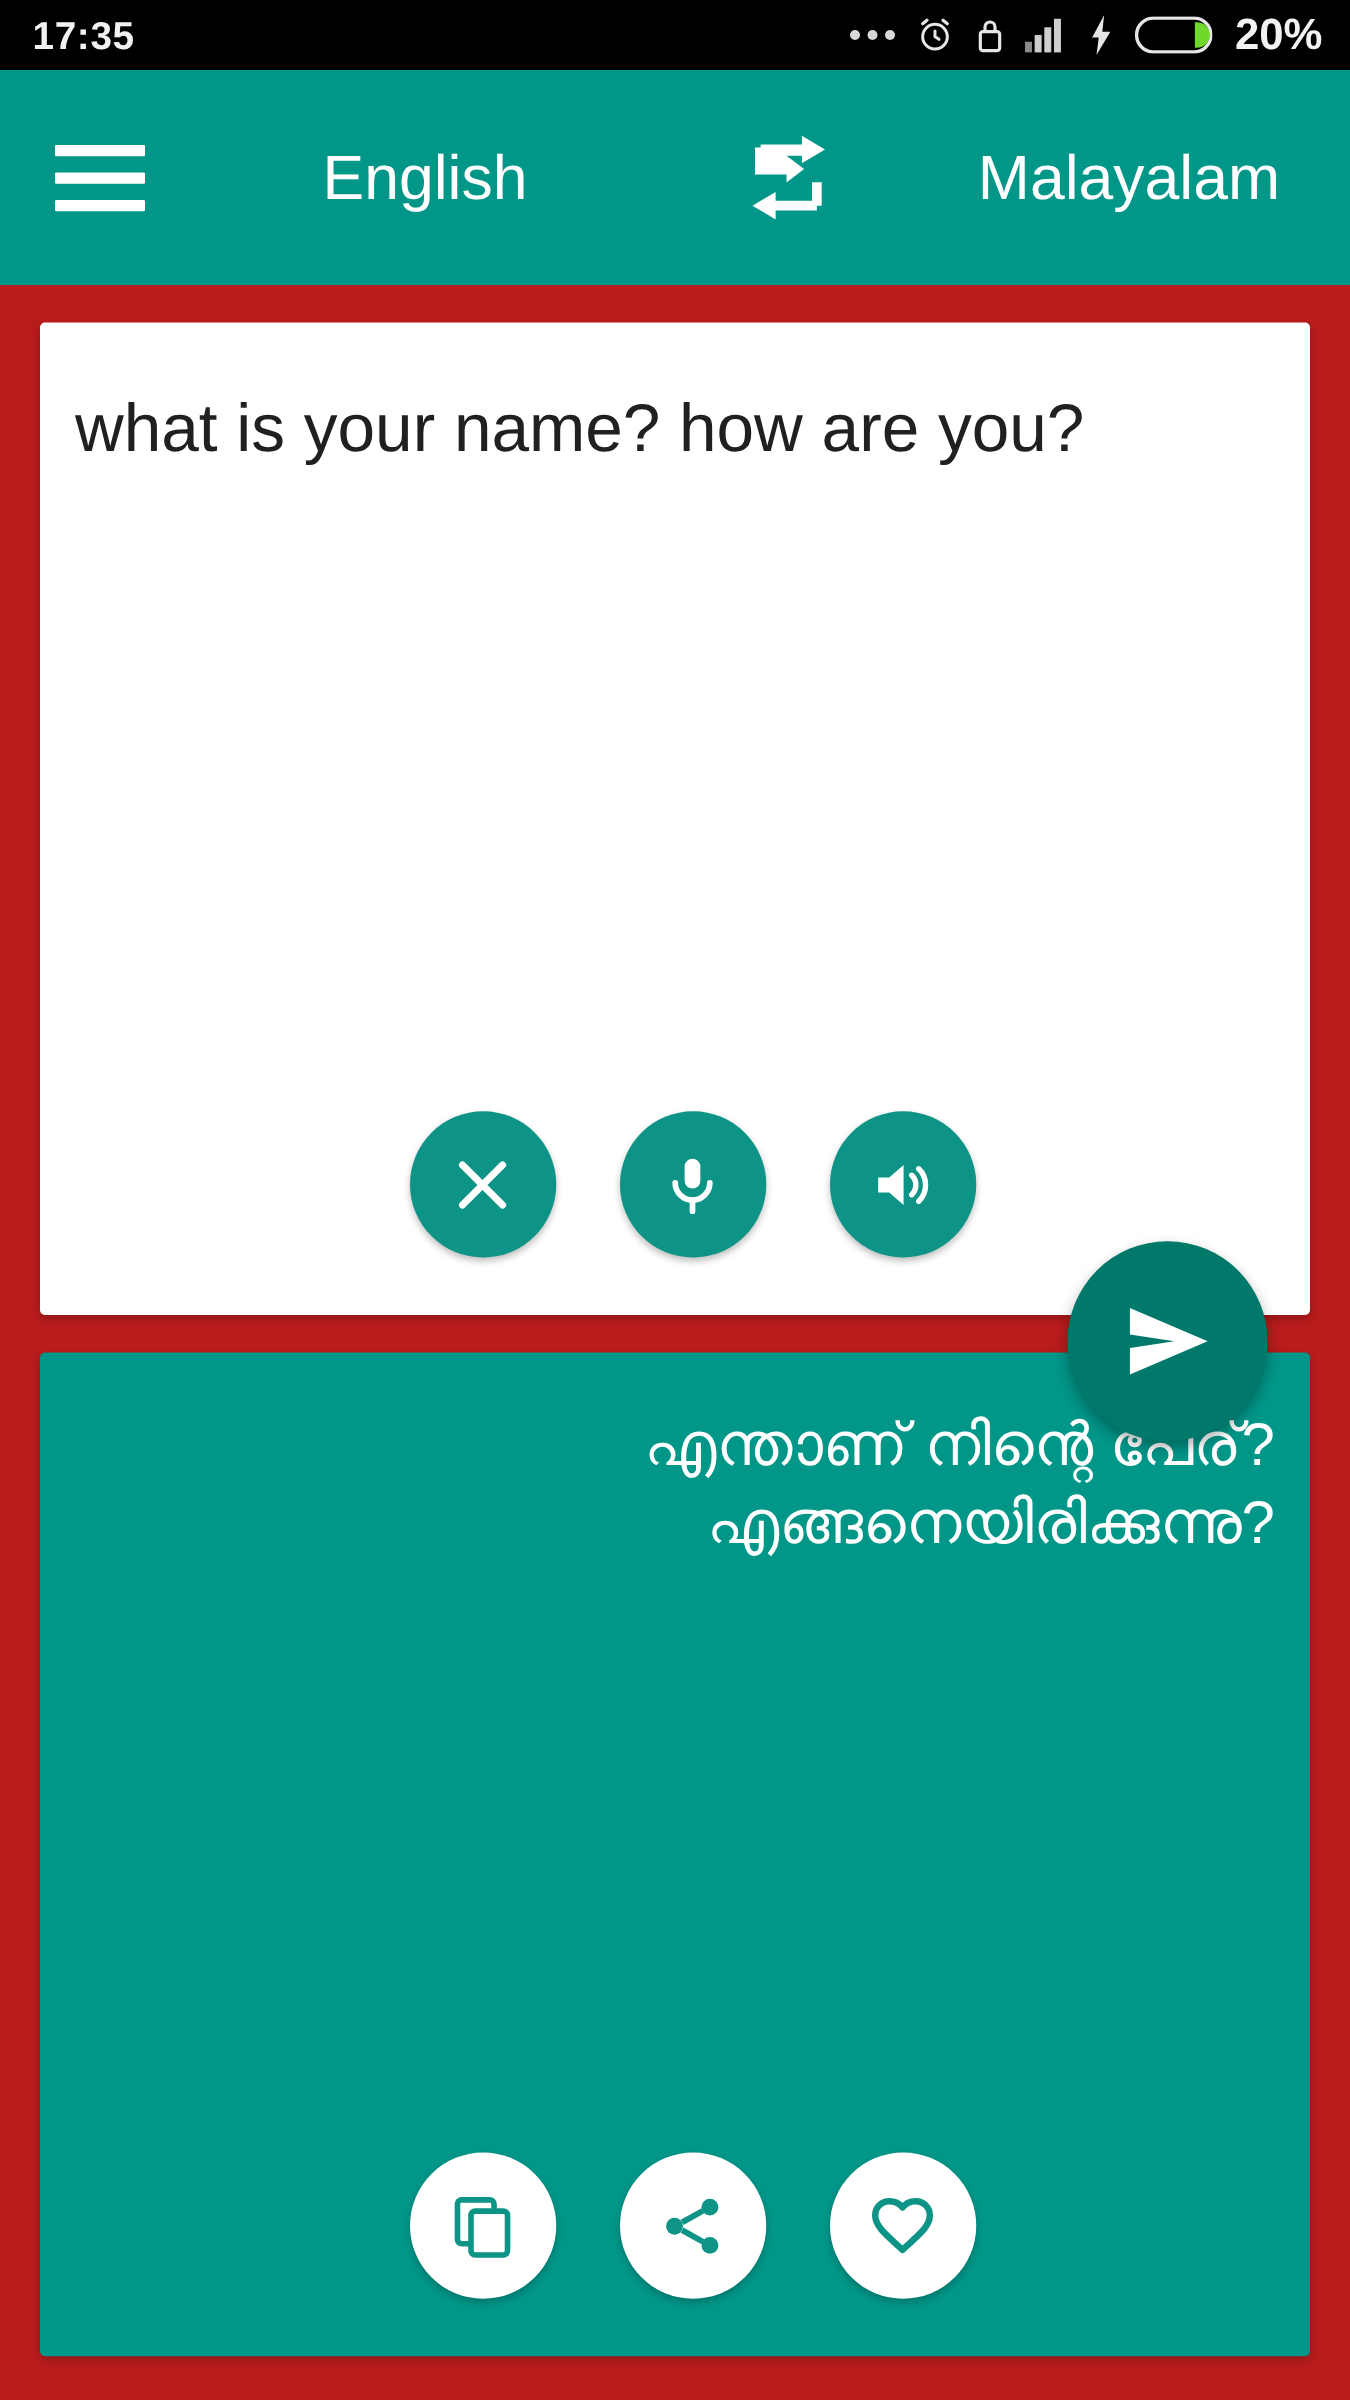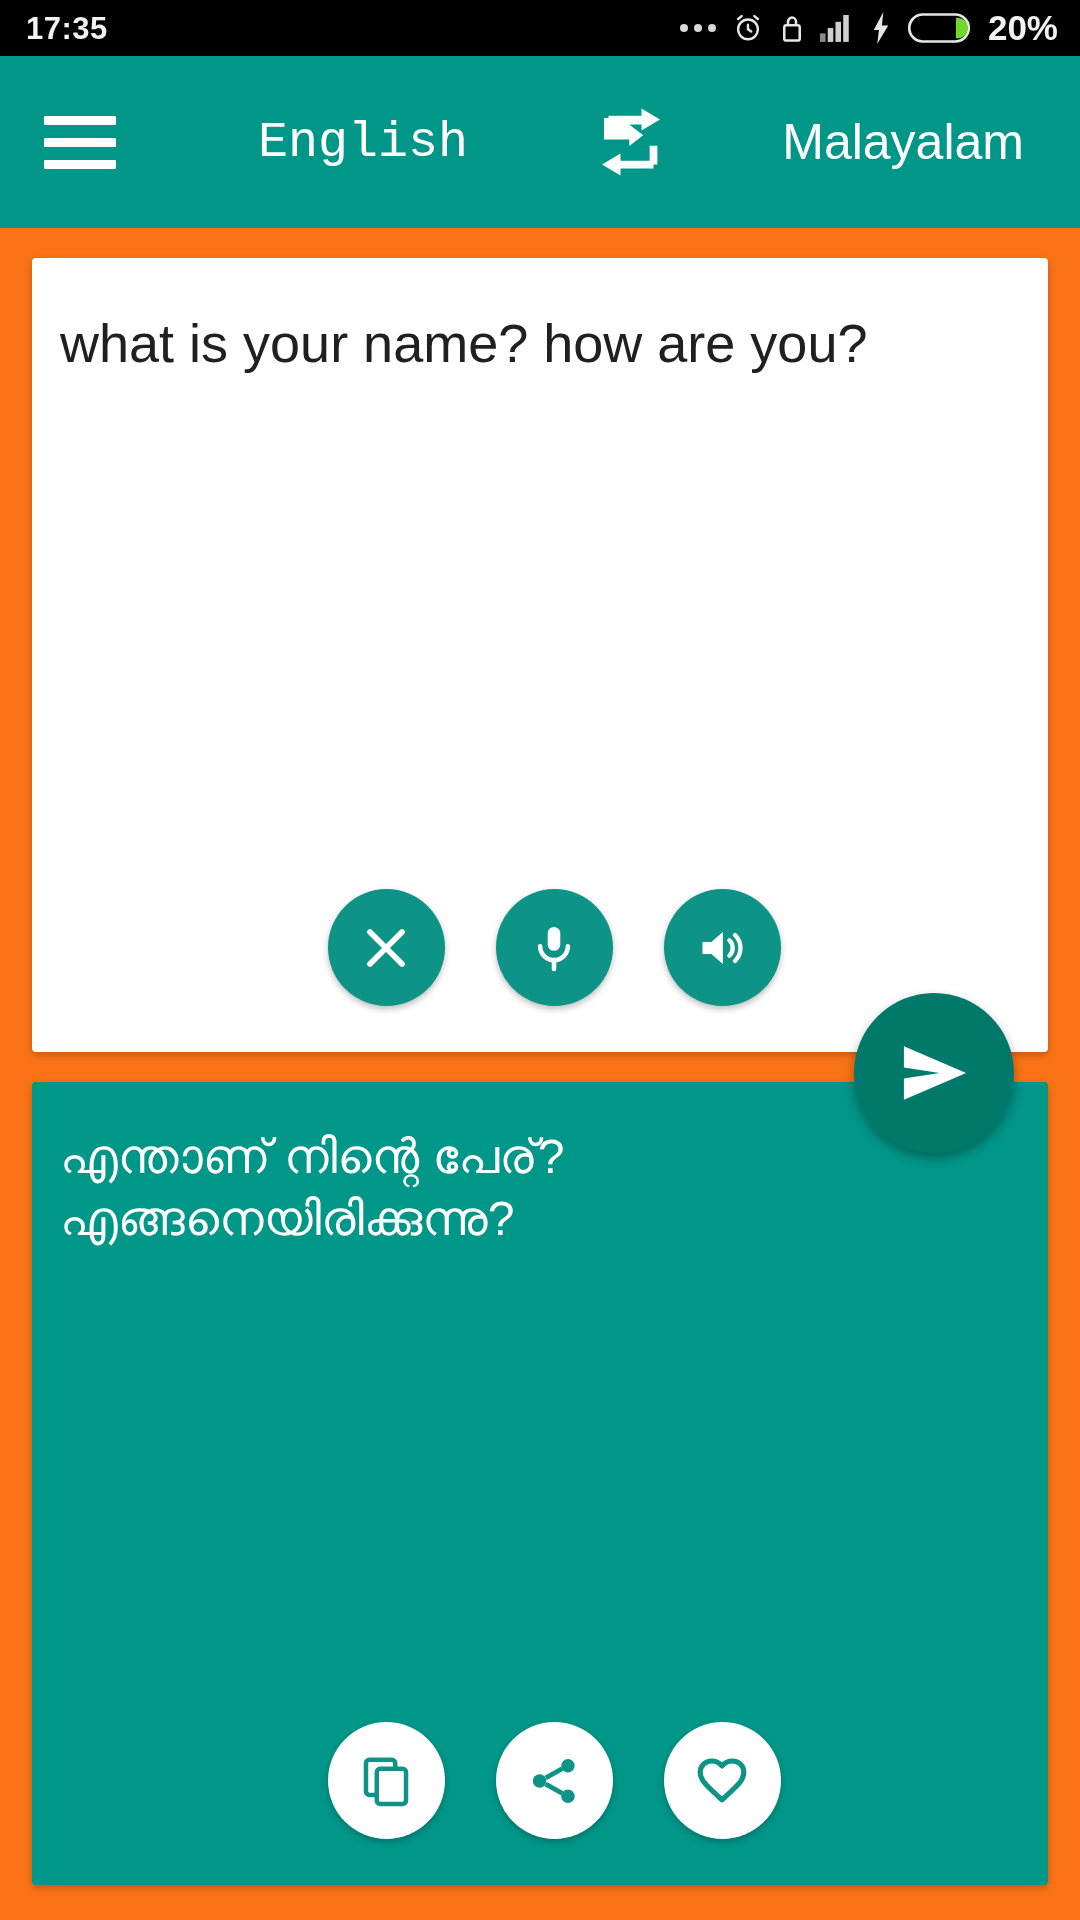--- a/index.html
+++ b/index.html
@@ -2,21 +2,21 @@
 <html><head>
 <meta charset="utf-8">
 <style>
   * { margin:0; padding:0; box-sizing:border-box; }
   html, body {
     width:1080px; height:1920px;
     background:#e4f0ee;
     font-family:"Liberation Sans", sans-serif;
     overflow:hidden;
   }
-  .screen { position:relative; width:1080px; height:1920px; background:#f97316; }
+  .screen { position:relative; width:1080px; height:1920px; background:#b91c1c; }
 
   
   .statusbar{
     position:absolute; top:0; left:0; width:1080px; height:56px;
     background:#000; display:flex; align-items:center;
     padding:0 22px 0 26px; color:#f2f2f2;
   }
   .sb-time{ font-size:31px; font-weight:700; letter-spacing:.5px; line-height:1; }
   .sb-right{ margin-left:auto; display:flex; align-items:center; gap:16px; }
   .sb-dots{ display:flex; gap:6px; align-items:center; }
@@ -30,21 +30,21 @@
     background:#009688; display:flex; align-items:center;
   }
   .menu-btn{
     width:104px; margin-left:44px; display:flex; flex-direction:column;
     gap:13px; cursor:pointer;
   }
   .menu-btn span{ display:block; width:72px; height:9px; background:#fff; border-radius:1px; }
   .lang{
     color:#fff; font-size:50px; font-weight:400; white-space:nowrap;
   }
-  .lang-src{ position:absolute; left:258px;font-family:Liberation Mono, monospace; }
+  .lang-src{ position:absolute; left:258px; }
   .lang-dst{ position:absolute; right:56px;margin-left:28px; }
   .swap-btn{ position:absolute; left:598px; width:66px; height:70px; cursor:pointer; }
 
   
   .card-input{
     position:absolute; left:32px; top:258px; width:1016px; height:794px;
     background:#fff; border-radius:4px;
     box-shadow:0 3px 7px rgba(0,0,0,.22);
   }
   .input-text{
@@ -76,20 +76,21 @@
   
   .card-output{
     position:absolute; left:32px; top:1082px; width:1016px; height:803px;
     background:#009688; border-radius:4px;
     box-shadow:0 3px 7px rgba(0,0,0,.22);
   }
   .output-text{
     position:absolute; left:28px; top:44px; right:28px;
     font-size:48px; color:#ffffff; line-height:1.30;
     word-wrap:break-word;
+    text-align:right;
   }
   .fab-row-bottom{
     position:absolute; left:0; bottom:46px; width:1016px;
     display:flex; justify-content:center; align-items:center; gap:51px;
     padding-left:28px;
   }
 </style>
 </head>
 <body>
 

